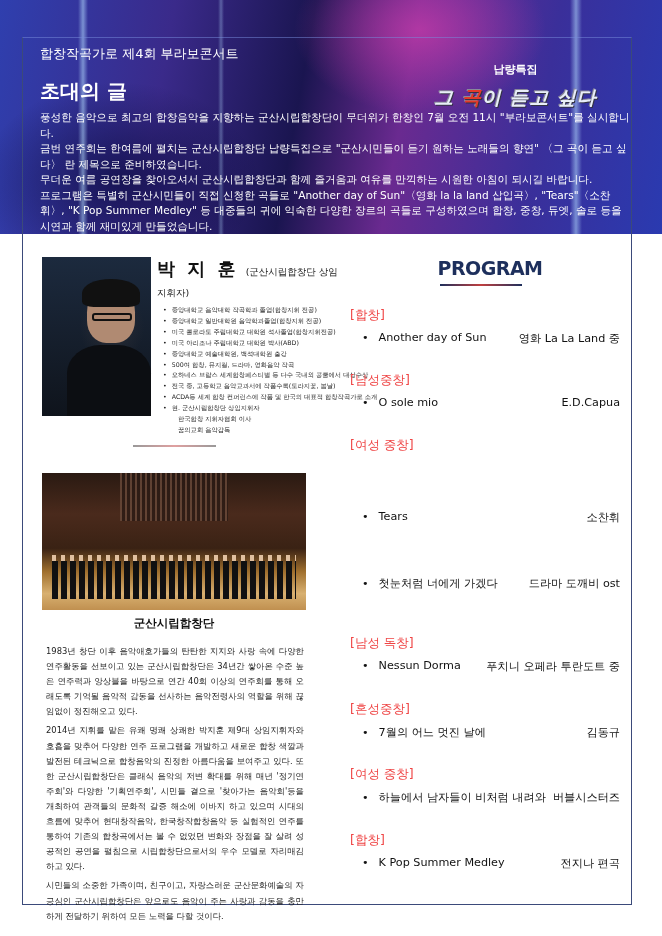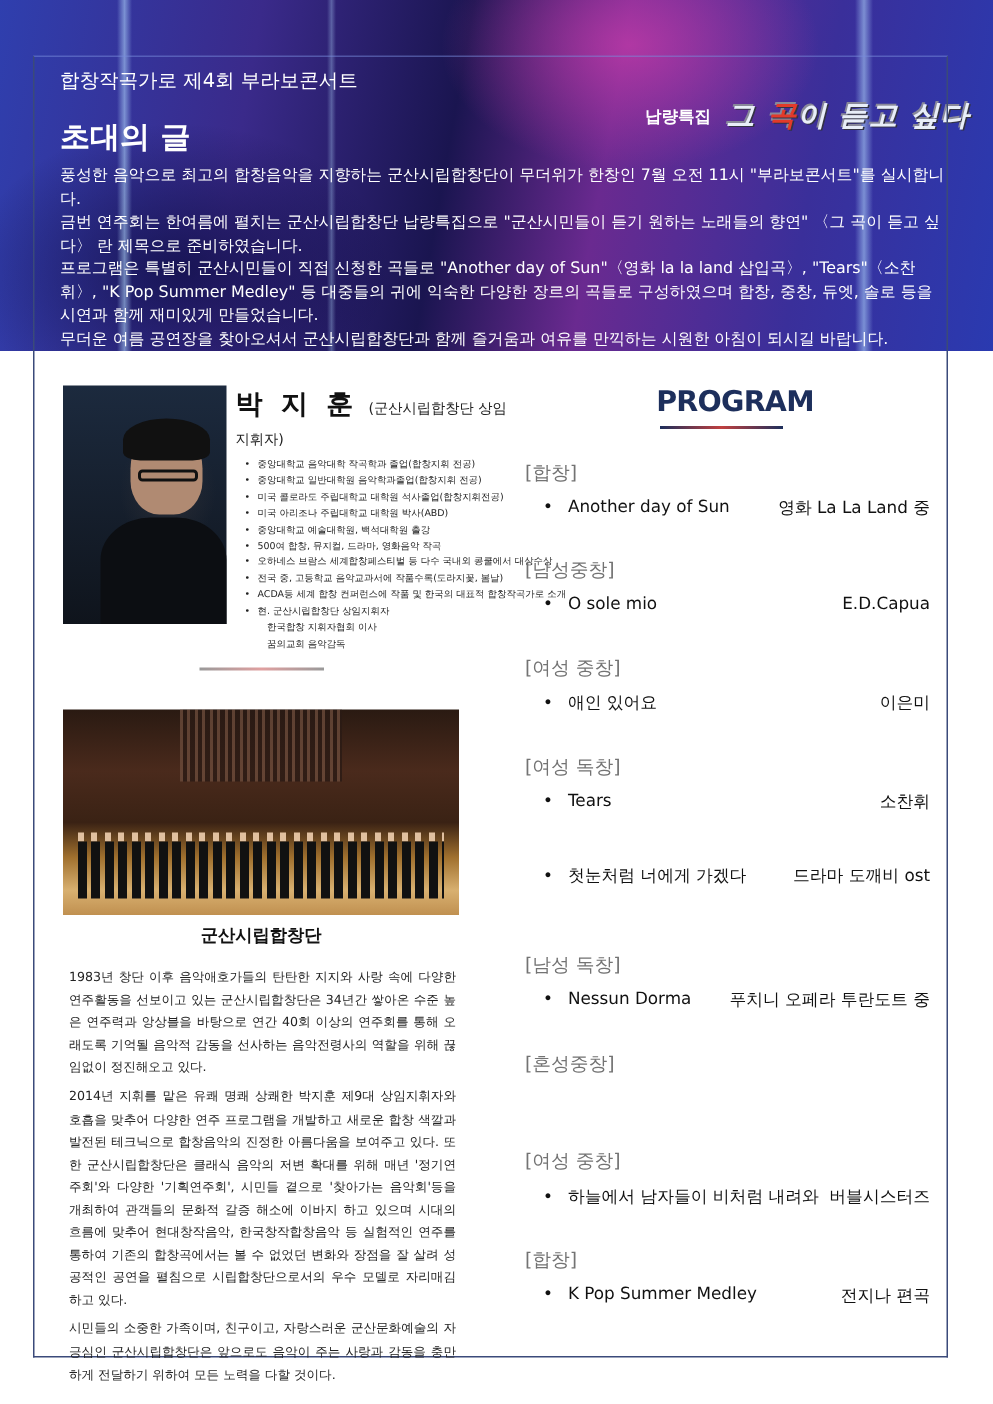--- a/index.html
+++ b/index.html
@@ -20,21 +20,21 @@
     background: linear-gradient(90deg, rgba(160,200,255,0), rgba(180,220,255,0.55), rgba(160,200,255,0)); }
   .beam.b1 { left: 78px; }
   .beam.b2 { left: 218px; width: 6px; opacity: .6; }
   .beam.b3 { left: 570px; width: 12px; }
   .frame {
     position: absolute; left: 22px; top: 37px; width: 610px; height: 868px;
     border: 1px solid #3b4a7a; border-top-color: rgba(120,140,220,0.5);
   }
   .hero .subtitle { position: absolute; left: 40px; top: 45px; color: #fff; font-size: 13px; }
   .hero .title { position: absolute; left: 40px; top: 78px; color: #fff; font-size: 20px; font-weight: bold; }
-  .hero .logo { position: absolute; left: 430px; top: 62px; display: flex; align-items: center; gap: 6px; }
+  .hero .logo { position: absolute; left: 430px; top: 62px; display: flex; align-items: center; gap: 6px; flex-direction: column; }
   .hero .logo .tag { color: #fff; font-size: 11px; font-weight: bold; }
   .hero .logo .name {
     color: #e8eef8; font-size: 19px; font-weight: bold; font-style: italic;
     text-shadow: 1px 1px 0 #334, -1px -1px 0 #889; letter-spacing: 1px;
     position: relative; padding: 2px 4px;
   }
   .hero .logo .name .red { color: #e23a2a; }
   .hero .logo .tri {
     position: absolute; left: 10px; top: -8px; width: 0; height: 0;
     border-left: 60px solid transparent; border-right: 60px solid transparent;
@@ -83,21 +83,21 @@
     background: repeating-linear-gradient(90deg, #e0c0a0 0 4px, rgba(0,0,0,0) 4px 9px); }
   .choir-caption { position: absolute; left: 42px; top: 616px; width: 264px; text-align: center; font-size: 11.5px; font-weight: bold; color: #111; }
 
   .history { position: absolute; left: 42px; top: 640px; width: 266px; font-size: 8.4px; line-height: 15.1px; color: #222; text-align: justify; }
   .history p { margin: 4px; }
 
   .program { position: absolute; left: 350px; top: 257px; width: 270px; }
   .program .heading { text-align: center; font-size: 19px; font-weight: bold; color: #1d2f5c; letter-spacing: -0.5px; margin-left: 10px; }
   .program .heading-rule { width: 82px; height: 1.5px; background: linear-gradient(90deg, #1d2f5c, #c04040, #1d2f5c); margin: 5px auto 0 90px; }
   .section { position: absolute; left: 0; width: 270px; }
-  .section .cat { font-size: 12.5px; color: #737373; }
+  .section .cat { font-size: 12.5px; color: #ef4444; }
   .section .item { display: flex; justify-content: space-between; margin-top: 7px; padding-left: 12px; font-size: 11.2px; color: #111; }
   .section .item .t::before { content: "•"; margin-right: 10px; }
   .section .item .c { text-align: right; }
 </style>
 </head>
 <body>
 
 <div class="hero">
   <div class="beam b1"></div>
   <div class="beam b2"></div>
@@ -107,22 +107,22 @@
   <div class="logo">
     <span class="tag">납량특집</span>
     <span class="name">
       <span class="tri"></span>
       <span>그 </span><span class="red">곡</span><span>이 듣고 싶다</span>
     </span>
   </div>
   <div class="intro">
     <p>풍성한 음악으로 최고의 합창음악을 지향하는 군산시립합창단이 무더위가 한창인 7월 오전 11시 "부라보콘서트"를 실시합니다.</p>
     <p>금번 연주회는 한여름에 펼치는 군산시립합창단 납량특집으로 "군산시민들이 듣기 원하는 노래들의 향연" 〈그 곡이 듣고 싶다〉 란 제목으로 준비하였습니다.</p>
+    <p>무더운 여름 공연장을 찾아오셔서 군산시립합창단과 함께 즐거움과 여유를 만끽하는 시원한 아침이 되시길 바랍니다.</p>
     <p>프로그램은 특별히 군산시민들이 직접 신청한 곡들로 "Another day of Sun"〈영화 la la land 삽입곡〉, "Tears"〈소찬휘〉, "K Pop Summer Medley" 등 대중들의 귀에 익숙한 다양한 장르의 곡들로 구성하였으며 합창, 중창, 듀엣, 솔로 등을 시연과 함께 재미있게 만들었습니다.</p>
-    <p>무더운 여름 공연장을 찾아오셔서 군산시립합창단과 함께 즐거움과 여유를 만끽하는 시원한 아침이 되시길 바랍니다.</p>
   </div>
 </div>
 
 <div class="frame"></div>
 
 <div class="portrait">
   <div class="body"></div>
     <div class="head"></div>
     <div class="hair"></div>
     <div class="glasses"></div>
@@ -177,47 +177,46 @@
   </div>
   <div class="section" style="top:115px">
     <div class="cat">[남성중창]</div>
     <div class="item">
         <span class="t">O sole mio</span>
         <span class="c">E.D.Capua</span>
       </div>
   </div>
   <div class="section" style="top:180px">
     <div class="cat">[여성 중창]</div>
-    <div class="item">
-        <span class="t">애인 있어요</span>
-        <span class="c">이은미</span>
-      </div>
   </div>
   <div class="section" style="top:246px">
-    <div class="cat">[여성 독창]</div>
     <div class="item">
         <span class="t">Tears</span>
         <span class="c">소찬휘</span>
       </div>
   </div>
   <div class="section" style="top:312px">
     <div class="item">
         <span class="t">첫눈처럼 너에게 가겠다</span>
         <span class="c">드라마 도깨비 ost</span>
       </div>
   </div>
   <div class="section" style="top:378px">
     <div class="cat">[남성 독창]</div>
     <div class="item">
         <span class="t">Nessun Dorma</span>
         <span class="c">푸치니 오페라 투란도트 중</span>
       </div>
   </div>
   <div class="section" style="top:444px">
     <div class="cat">[혼성중창]</div>
+    <div class="item">
+        <span class="t">7월의 어느 멋진 날에</span>
+        <span class="c">김동규</span>
+      </div>
   </div>
   <div class="section" style="top:509px">
     <div class="cat">[여성 중창]</div>
     <div class="item">
         <span class="t">하늘에서 남자들이 비처럼 내려와</span>
         <span class="c">버블시스터즈</span>
       </div>
   </div>
   <div class="section" style="top:575px">
     <div class="cat">[합창]</div>

